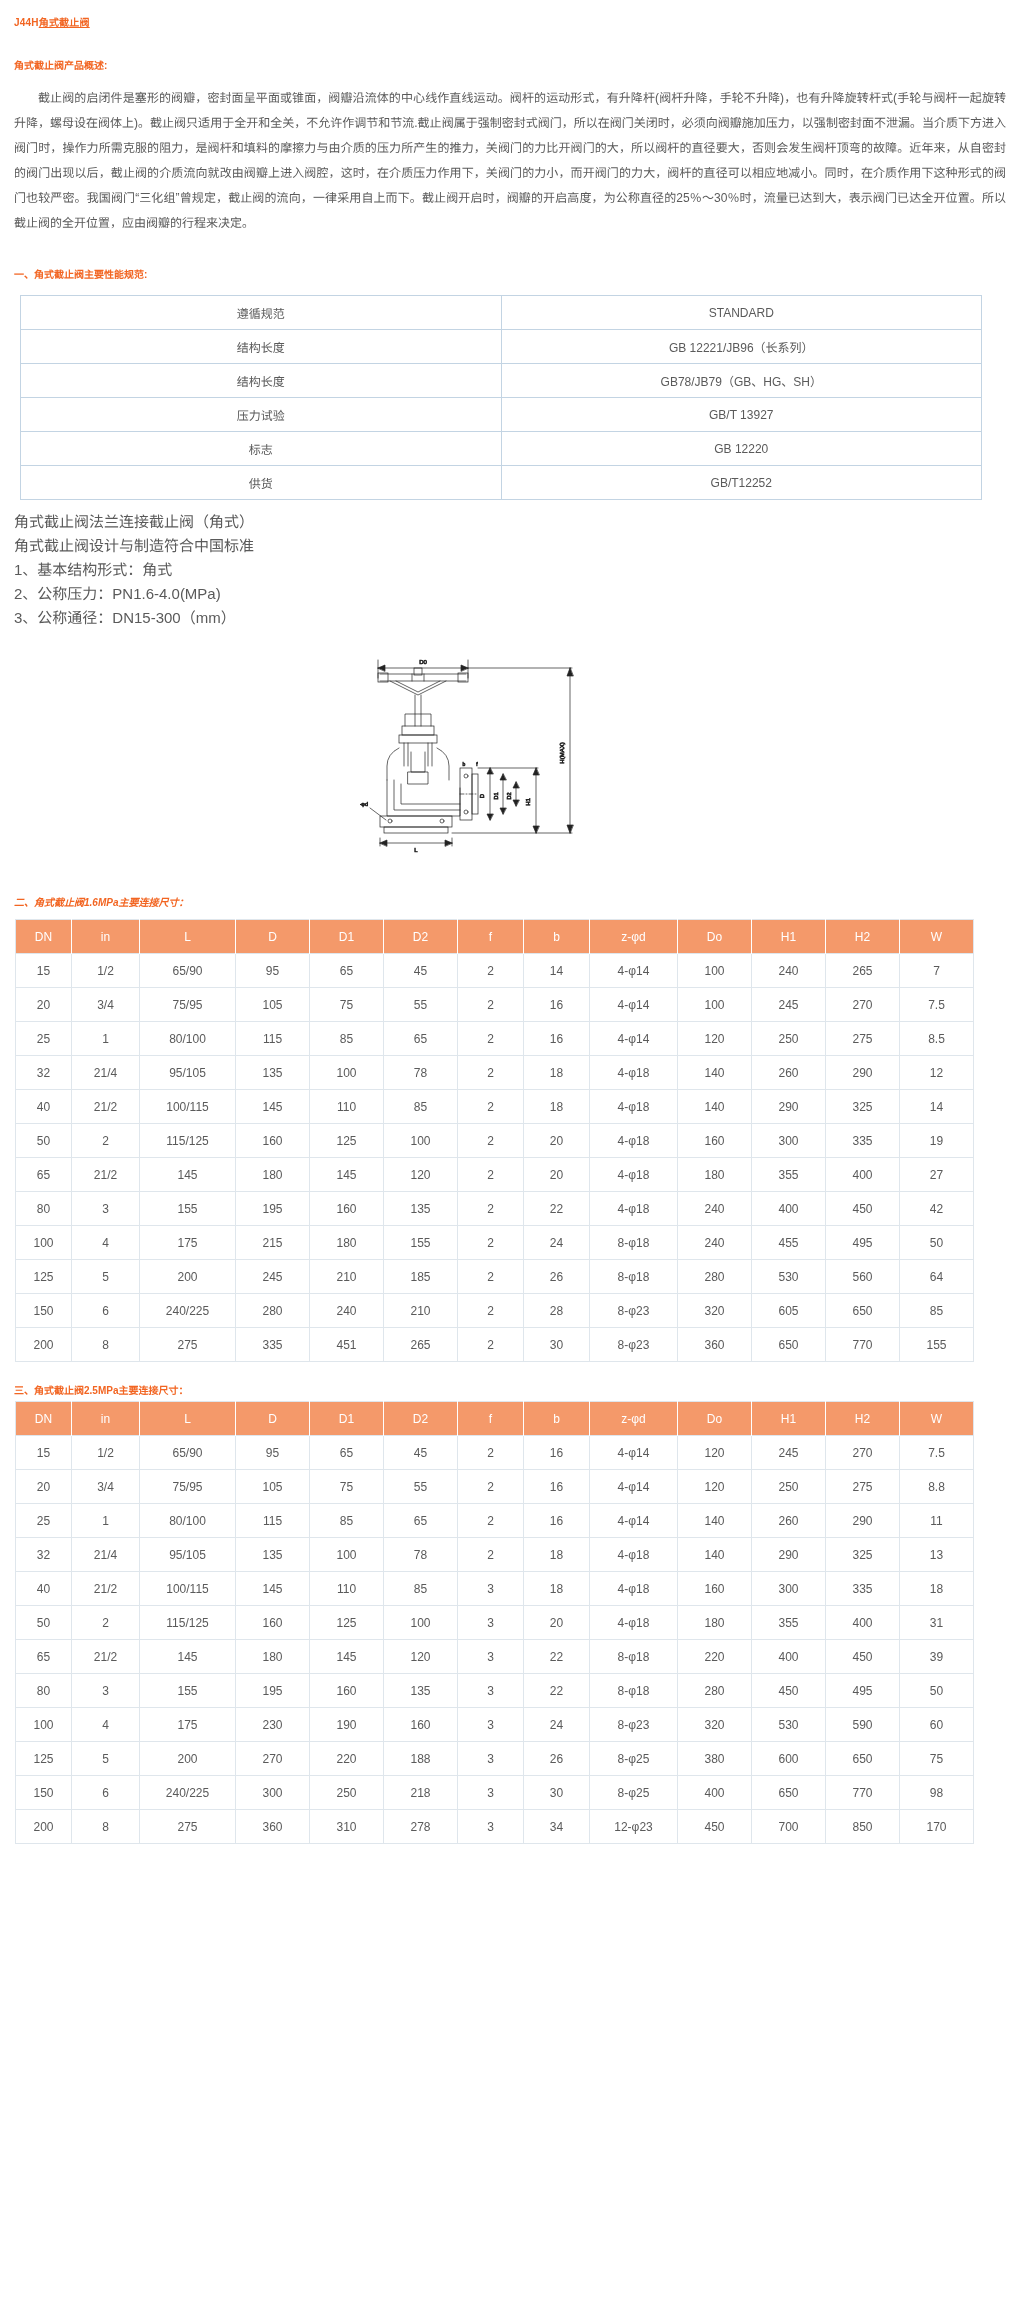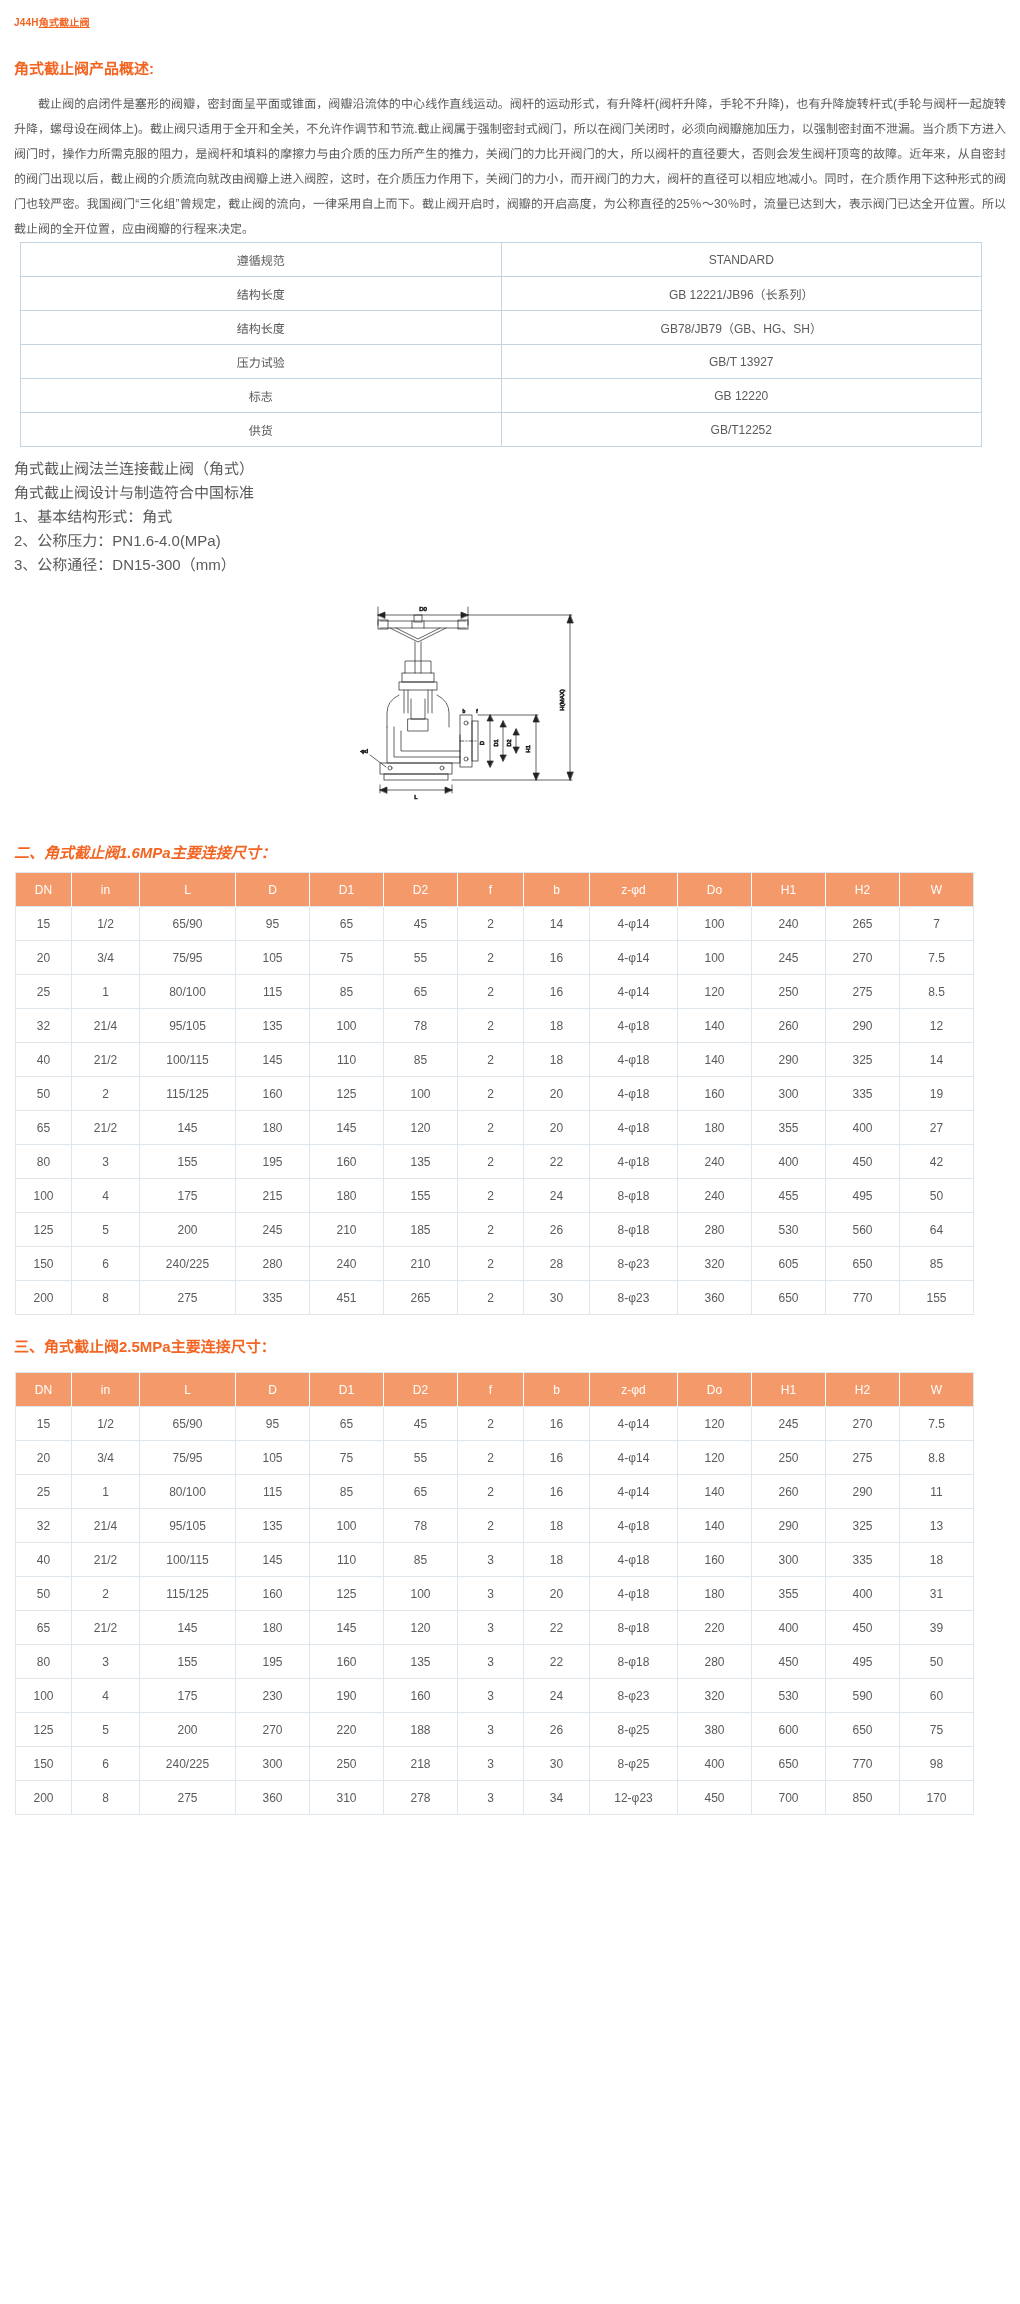--- a/index.html
+++ b/index.html
@@ -30,28 +30,28 @@
     letter-spacing: 0.2px;
   }
   .doc-title .lnk {
     text-decoration: underline;
     color: #f26522;
     cursor: pointer;
   }
   .section-head {
     color: #f26522;
     font-weight: bold;
-    font-size: 15px;
+    font-size: 10px;
     margin: 0 0 0 14px;
     padding: 0;
   }
   .h-overview { margin-top: 28px; }
   .h-spec     { margin-top: 30px; margin-bottom: 14px; }
   .h-dim16    { margin-top: 38px; margin-bottom: 10px; font-style: italic; }
-  .h-dim25    { margin-top: 20px; margin-bottom: 16px; }
+  .h-dim25    { margin-top: 20px; margin-bottom: 4px; }
 
   
   .body-copy {
     margin: 14px 14px 0 14px;
     font-size: 12px;
     line-height: 25px;
     color: #5a5a5a;
     text-align: justify;
   }
   .body-copy p { margin: 0; text-indent: 2em; }
@@ -147,20 +147,21 @@
   <div class="doc-title">
     <span>J44H</span><span class="lnk">角式截止阀</span>
   </div>
 
   <div class="section-head h-overview">角式截止阀产品概述:</div>
 
   <div class="body-copy">
     <p>截止阀的启闭件是塞形的阀瓣，密封面呈平面或锥面，阀瓣沿流体的中心线作直线运动。阀杆的运动形式，有升降杆(阀杆升降，手轮不升降)，也有升降旋转杆式(手轮与阀杆一起旋转升降，螺母设在阀体上)。截止阀只适用于全开和全关，不允许作调节和节流.截止阀属于强制密封式阀门，所以在阀门关闭时，必须向阀瓣施加压力，以强制密封面不泄漏。当介质下方进入阀门时，操作力所需克服的阻力，是阀杆和填料的摩擦力与由介质的压力所产生的推力，关阀门的力比开阀门的大，所以阀杆的直径要大，否则会发生阀杆顶弯的故障。近年来，从自密封的阀门出现以后，截止阀的介质流向就改由阀瓣上进入阀腔，这时，在介质压力作用下，关阀门的力小，而开阀门的力大，阀杆的直径可以相应地减小。同时，在介质作用下这种形式的阀门也较严密。我国阀门“三化组”曾规定，截止阀的流向，一律采用自上而下。截止阀开启时，阀瓣的开启高度，为公称直径的25％～30％时，流量已达到大，表示阀门已达全开位置。所以截止阀的全开位置，应由阀瓣的行程来决定。</p>
   </div>
 
+  <div class="section-head h-spec">一、角式截止阀主要性能规范:</div>
 
   <table class="std-table">
     <tbody>
       <tr>
         <td class="k">遵循规范</td>
         <td class="v">STANDARD</td>
       </tr>
       <tr>
         <td class="k">结构长度</td>
         <td class="v">GB 12221/JB96（长系列）</td>

